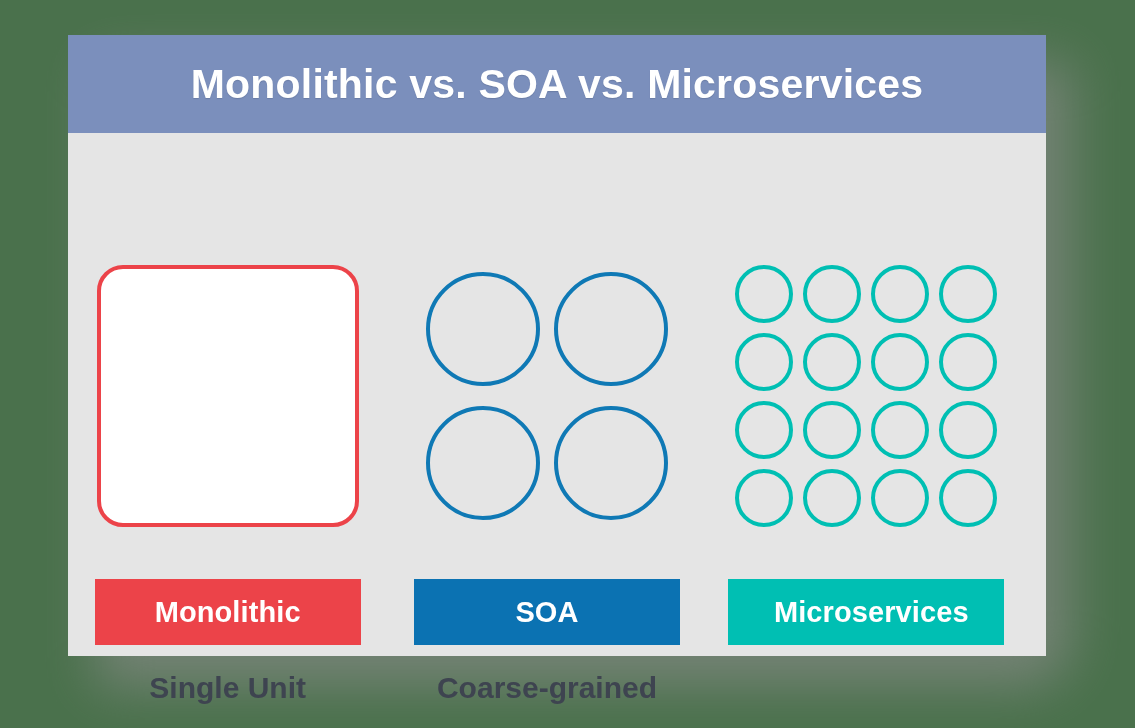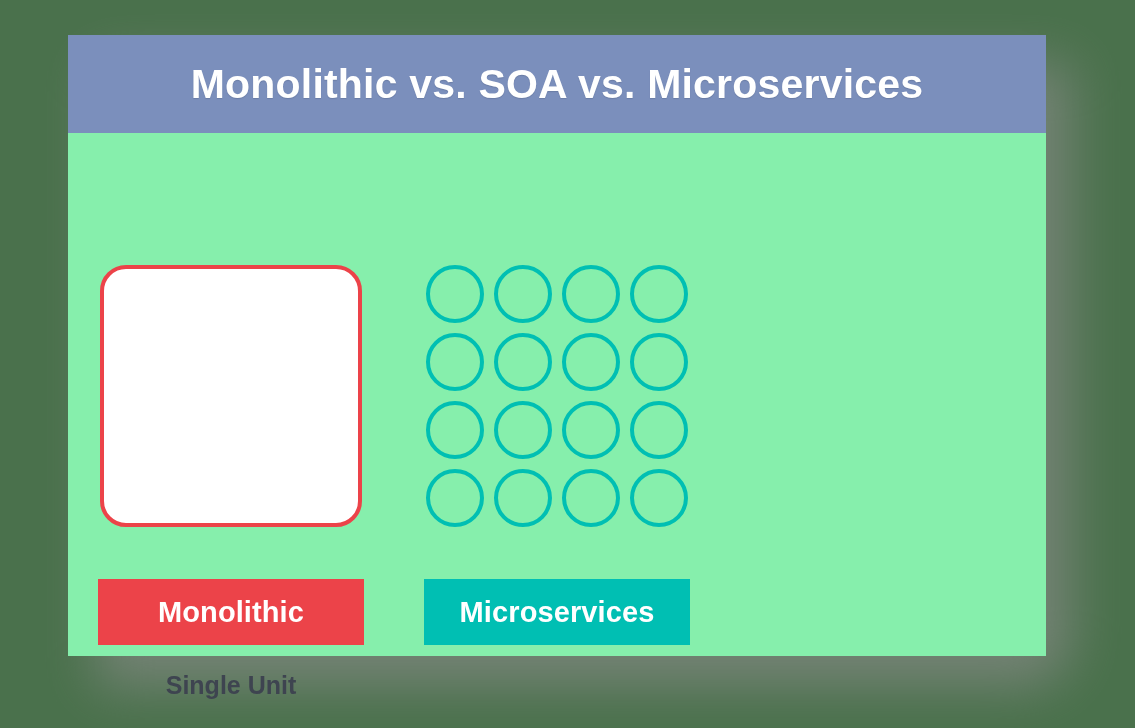--- a/index.html
+++ b/index.html
@@ -26,21 +26,21 @@
     background: #8d8d8d;
     filter: blur(26px);
     opacity: 0.62;
   }
   .card {
     position: absolute;
     left: 68px;
     top: 35px;
     width: 978px;
     height: 621px;
-    background: #86efac;
+    background: #e5e5e5;
     text-align: right;
   }
 
   
   .card-header {
     height: 98px;
     background: #7b8fbc;
     display: flex;
     align-items: center;
     justify-content: center;
@@ -135,26 +135,26 @@
   }
   .label-bar-text {
     color: #ffffff;
     font-size: 29px;
     font-weight: bold;
     white-space: nowrap;
     letter-spacing: 0.1px;
   }
   .bar-mono  { background: #ec4349; }
   .bar-soa   { background: #0b72b2; }
-  .bar-micro { background: #00bfb3; }
+  .bar-micro { background: #00bfb3; padding-left: 10px; }
 
   .sub-label {
     margin-top: 26px;
     color: #3e4450;
-    font-size: 25px;
+    font-size: 30px;
     font-weight: bold;
     white-space: nowrap;
   }
 </style>
 </head>
 <body>
 
 <div class="card-shadow"></div>
 
 <div class="card">
@@ -169,20 +169,34 @@
       <div class="column">
         <div class="figure figure-mono">
           <div class="mono-square"></div>
         </div>
         <div class="label-bar bar-mono">
           <span class="label-bar-text">Monolithic</span>
         </div>
         <div class="sub-label">Single Unit</div>
       </div>
 
+      <div class="column">
+        <div class="figure">
+          <div class="circle-grid grid-soa">
+            <div class="circle circle-soa"></div>
+            <div class="circle circle-soa"></div>
+            <div class="circle circle-soa"></div>
+            <div class="circle circle-soa"></div>
+          </div>
+        </div>
+        <div class="label-bar bar-soa">
+          <span class="label-bar-text">SOA</span>
+        </div>
+        <div class="sub-label">Coarse-grained</div>
+      </div>
 
       <div class="column">
         <div class="figure">
           <div class="circle-grid grid-micro">
             <div class="circle circle-micro"></div>
             <div class="circle circle-micro"></div>
             <div class="circle circle-micro"></div>
             <div class="circle circle-micro"></div>
             <div class="circle circle-micro"></div>
             <div class="circle circle-micro"></div>

